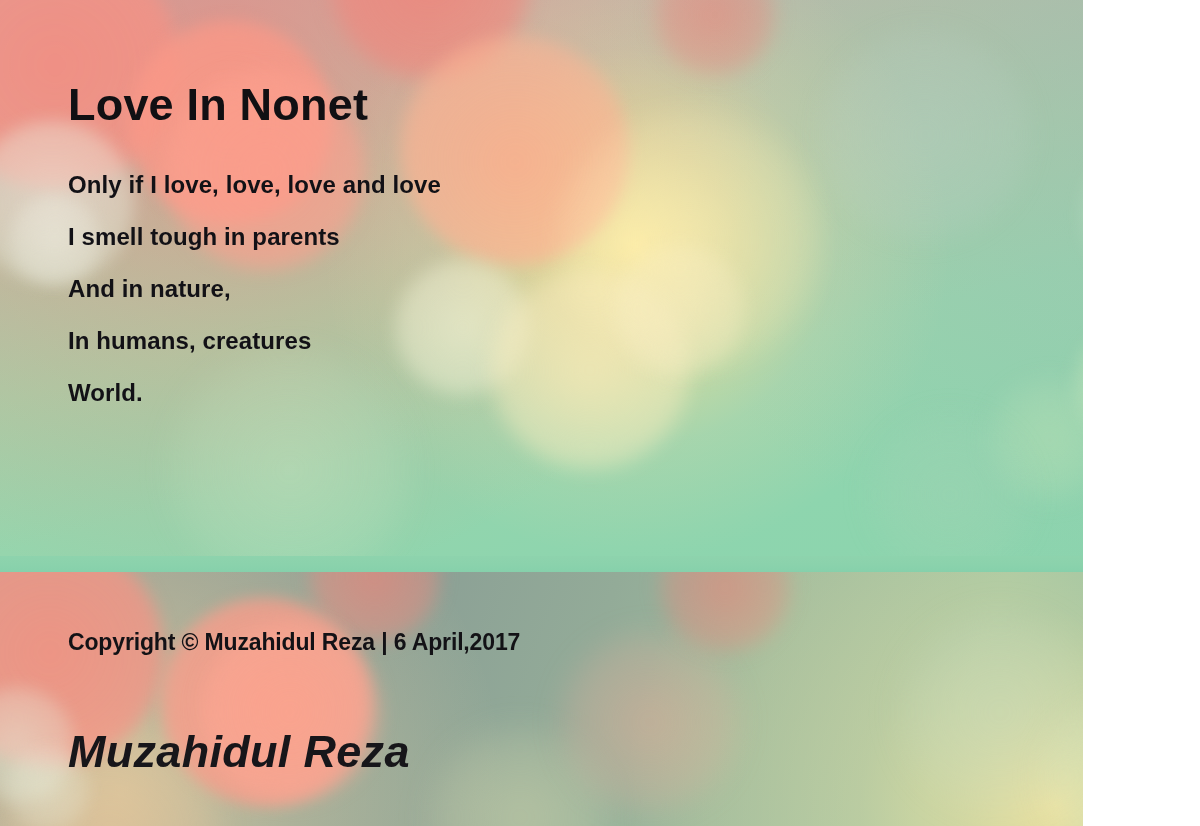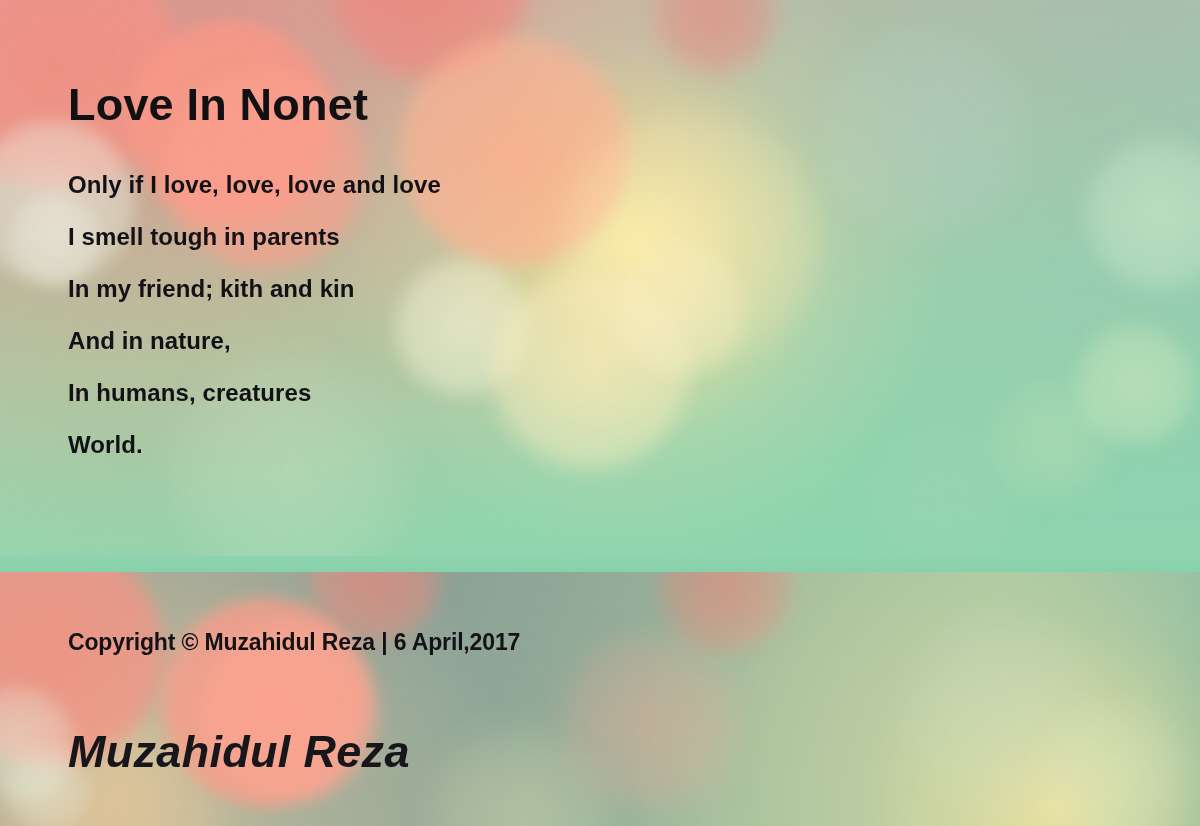--- a/index.html
+++ b/index.html
@@ -6,21 +6,21 @@
     margin: 0;
     padding: 0;
     background: #ffffff;
   }
   body {
     font-family: "Liberation Sans", sans-serif;
   }
 
   #poem-card {
     position: relative;
-    width: 1200px;
+    width: 1083px;
     height: 826px;
     overflow: hidden;
     background: #ef4444;
   }
 
   
   .bg-upper {
     position: absolute;
     left: 0; top: 0;
     width: 1200px;
@@ -274,21 +274,20 @@
     <div class="bokeh b-l7"></div>
   </div>
 
   <div class="content">
 
     <h1 id="poem-title">Love In Nonet</h1>
 
     <div id="poem-body">
       <div class="poem-line">Only if I love, love, love and love</div>
       <div class="poem-line">I smell tough in parents</div>
-      <div class="poem-line">In my friend; kith and kin</div>
       <div class="poem-line">And in nature,</div>
       <div class="poem-line">In humans, creatures</div>
       <div class="poem-line">World.</div>
     </div>
 
     <div id="copyright-line">Copyright © Muzahidul Reza | 6 April,2017</div>
 
     <div id="author-signature">Muzahidul Reza</div>
 
   </div>

